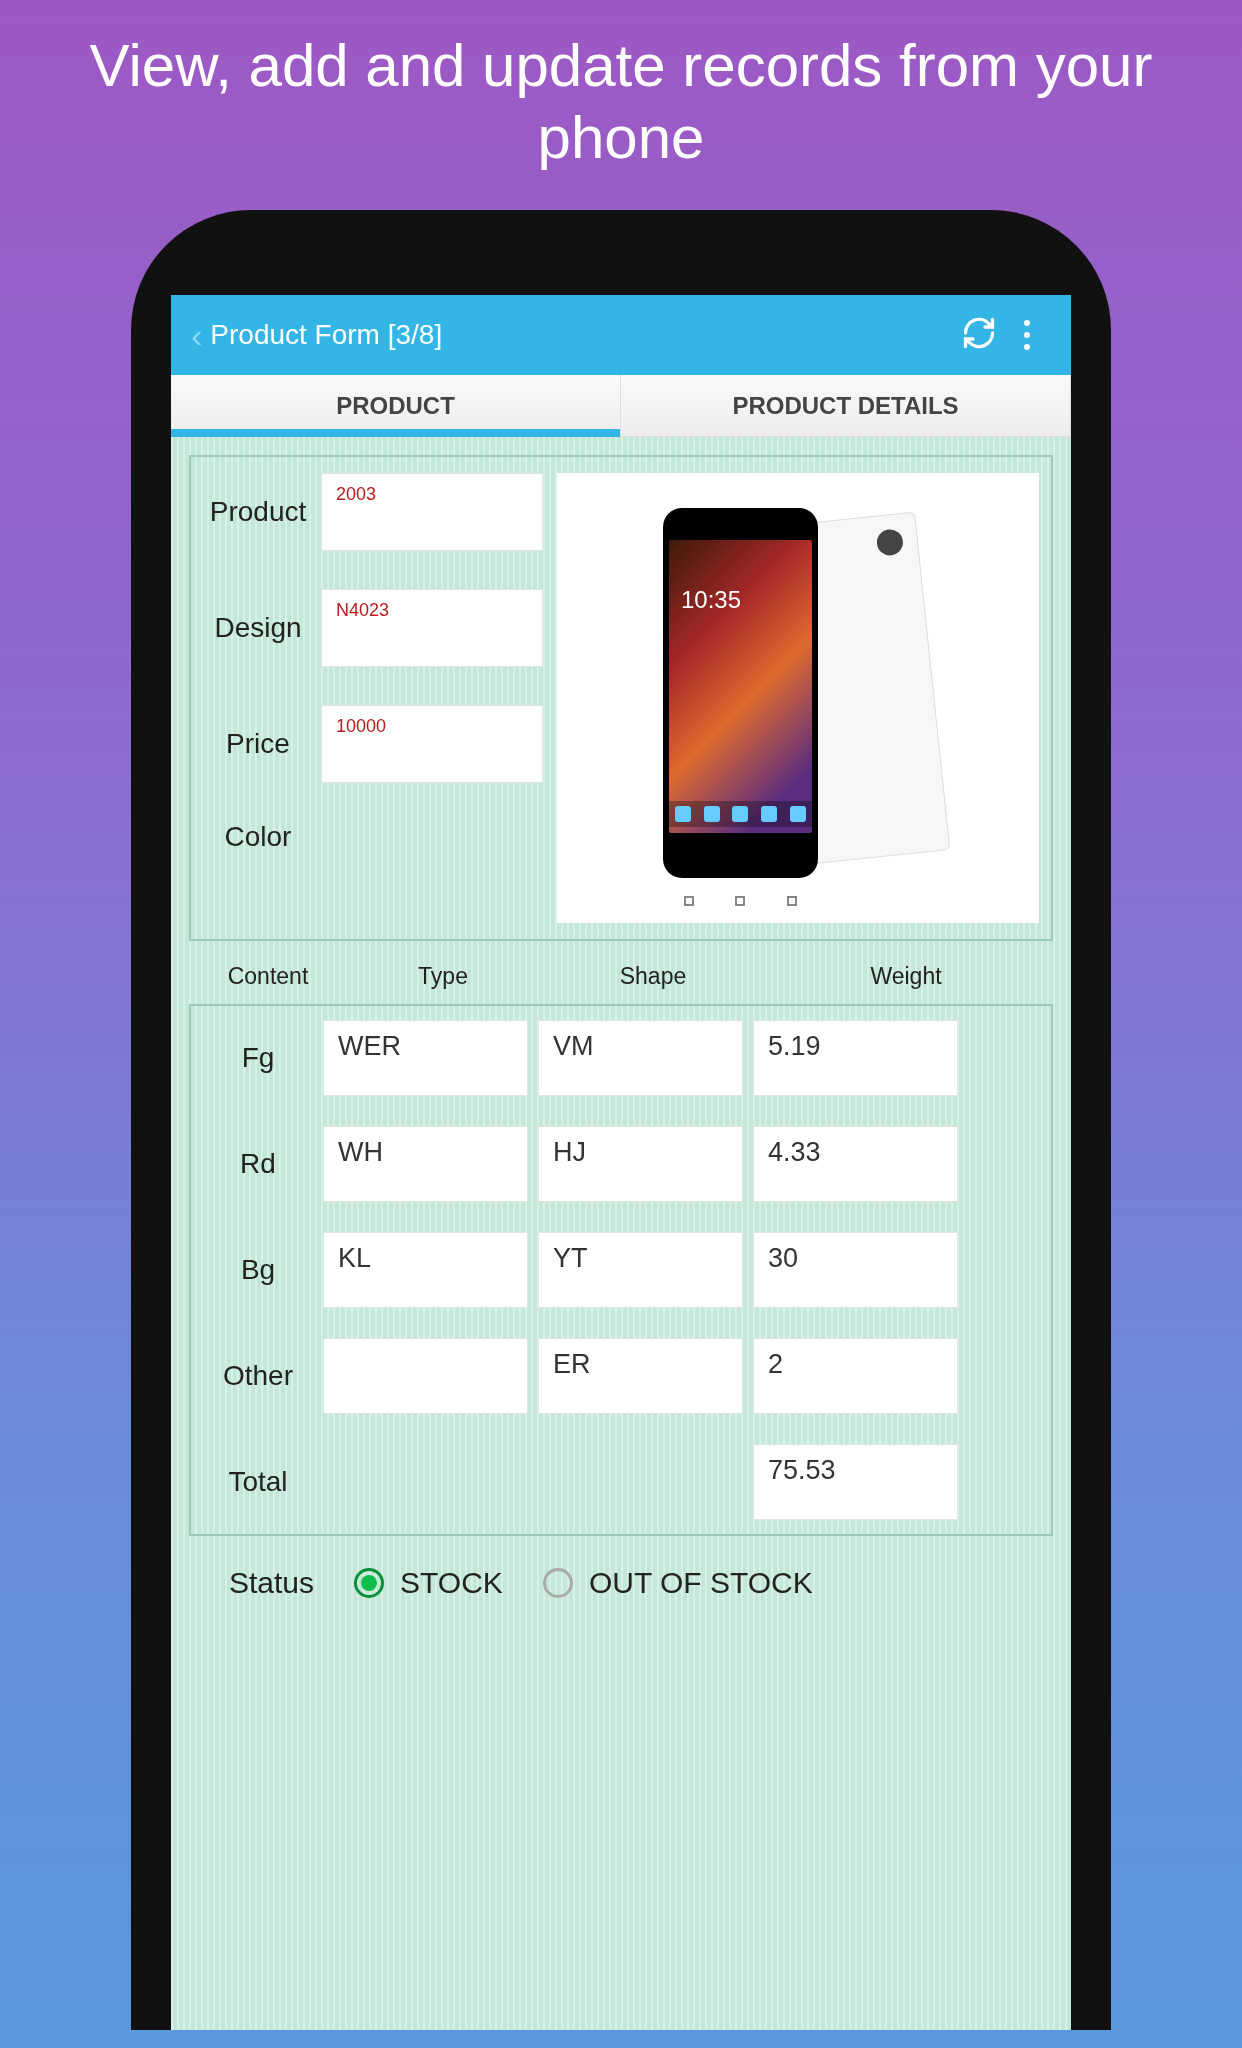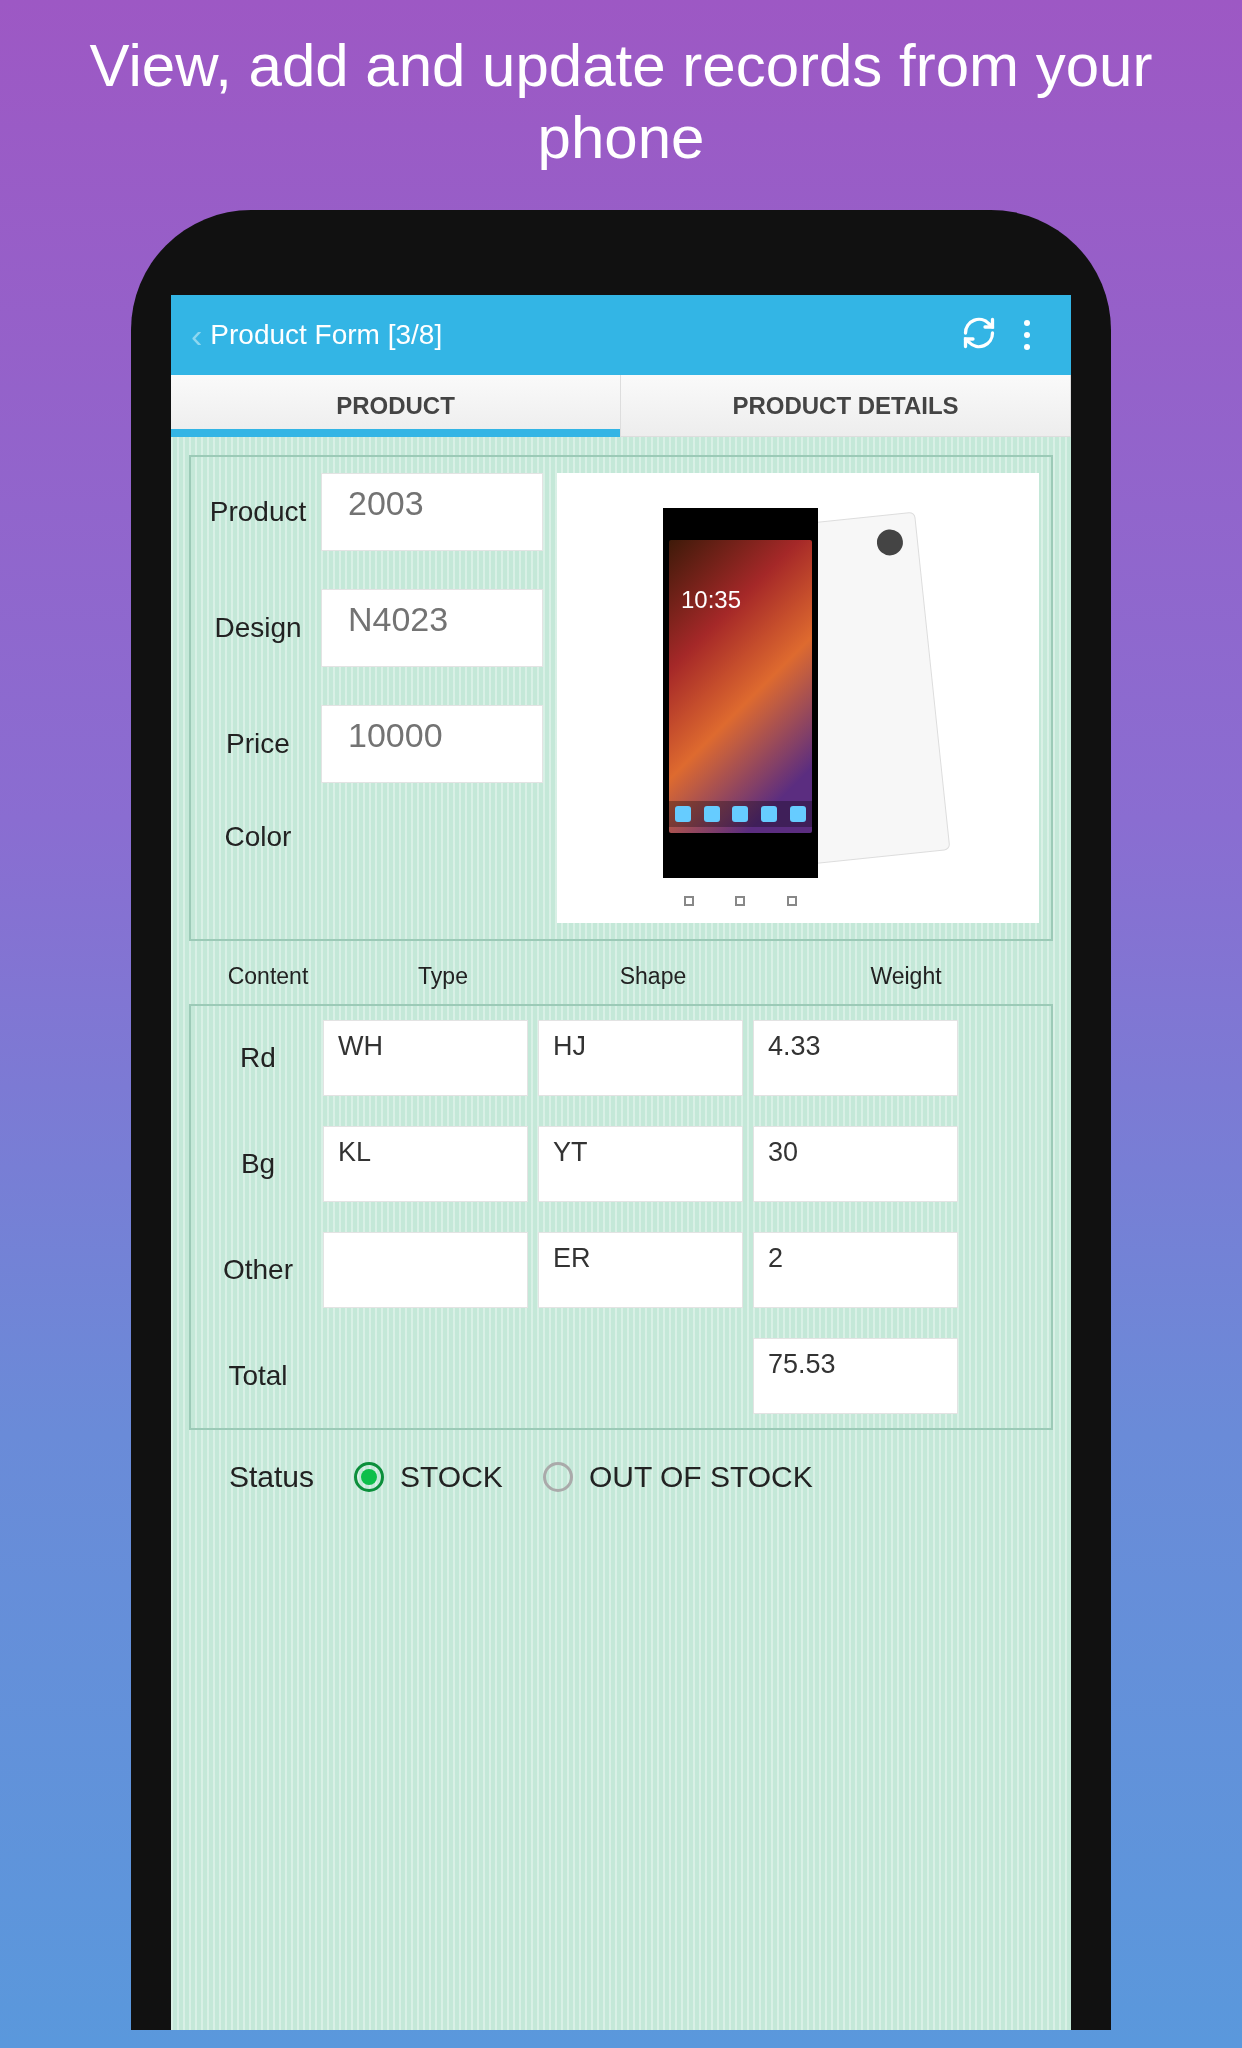--- a/index.html
+++ b/index.html
@@ -106,23 +106,23 @@
     width: 110px;
     text-align: center;
     font-size: 28px;
     color: #222;
   }
   .field-input {
     flex: 1;
     background: #fff;
     border: 1px solid #e3e3e3;
     height: 78px;
-    padding: 10px 26px;
-    font-size: 34px;
-    color: #737373;
+    padding: 10px 14px;
+    font-size: 18px;
+    color: #b91c1c;
     display: flex;
     align-items: flex-start;
   }
   .image-col {
     flex: 1;
     background: #fff;
     height: 450px;
     display: flex;
     align-items: center;
     justify-content: center;
@@ -139,21 +139,21 @@
     border-radius: 6px;
     transform: rotate(-6deg);
   }
   .ph-back::after {
     content: ""; position: absolute; top: 14px; right: 14px;
     width: 26px; height: 26px; background: #444; border-radius: 50%;
   }
   .ph-front {
     position: absolute; left: 10px; top: 10px;
     width: 155px; height: 370px;
-    background: #000; border-radius: 0;
+    background: #000; border-radius: 19px;
     padding: 32px 6px 45px;
   }
   .ph-front .scr {
     background: linear-gradient(135deg,#3e1a09 0%, #a52828 30%, #de6a2f 55%, #5b2d80 85%);
     width: 100%; height: 100%;
     border-radius: 2px;
     position: relative;
     overflow: hidden;
   }
   .ph-front .clock {
@@ -306,20 +306,26 @@
 
       <div class="headers-row">
         <div class="h1">Content</div>
         <div class="h2">Type</div>
         <div class="h3">Shape</div>
         <div class="h4">Weight</div>
       </div>
 
       <div class="grid-panel">
         <div class="grid-row">
+          <div class="row-label">Fg</div>
+          <div class="cell c1">WER</div>
+          <div class="cell c2">VM</div>
+          <div class="cell c3">5.19</div>
+        </div>
+        <div class="grid-row">
           <div class="row-label">Rd</div>
           <div class="cell c1">WH</div>
           <div class="cell c2">HJ</div>
           <div class="cell c3">4.33</div>
         </div>
         <div class="grid-row">
           <div class="row-label">Bg</div>
           <div class="cell c1">KL</div>
           <div class="cell c2">YT</div>
           <div class="cell c3">30</div>

